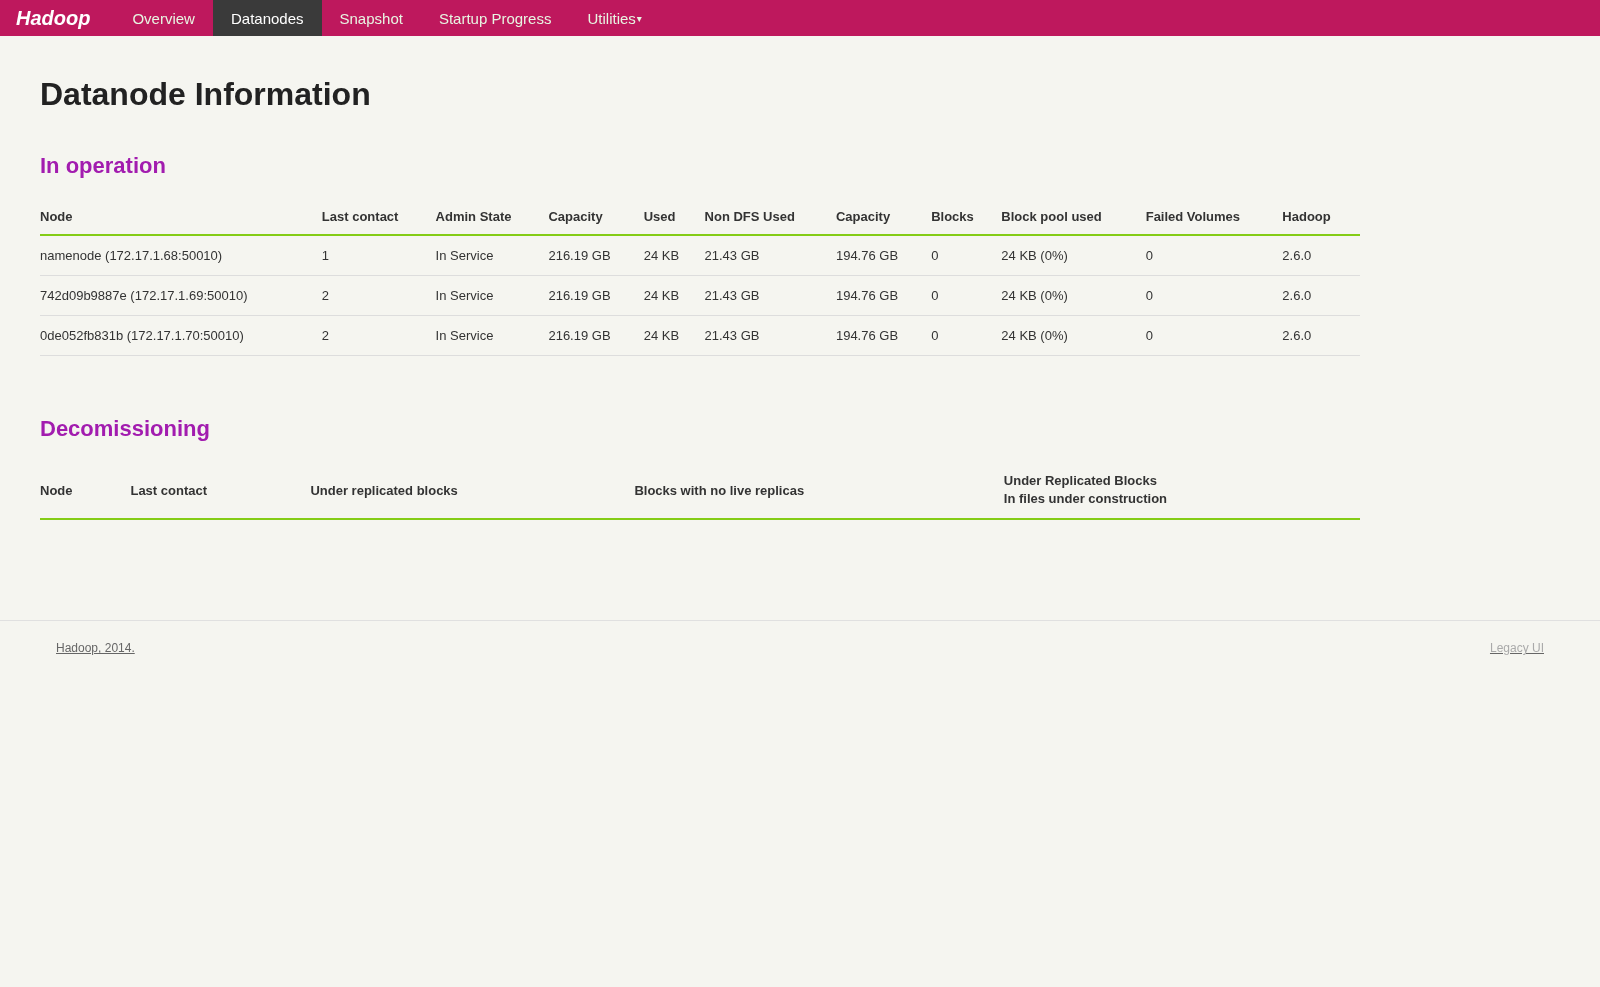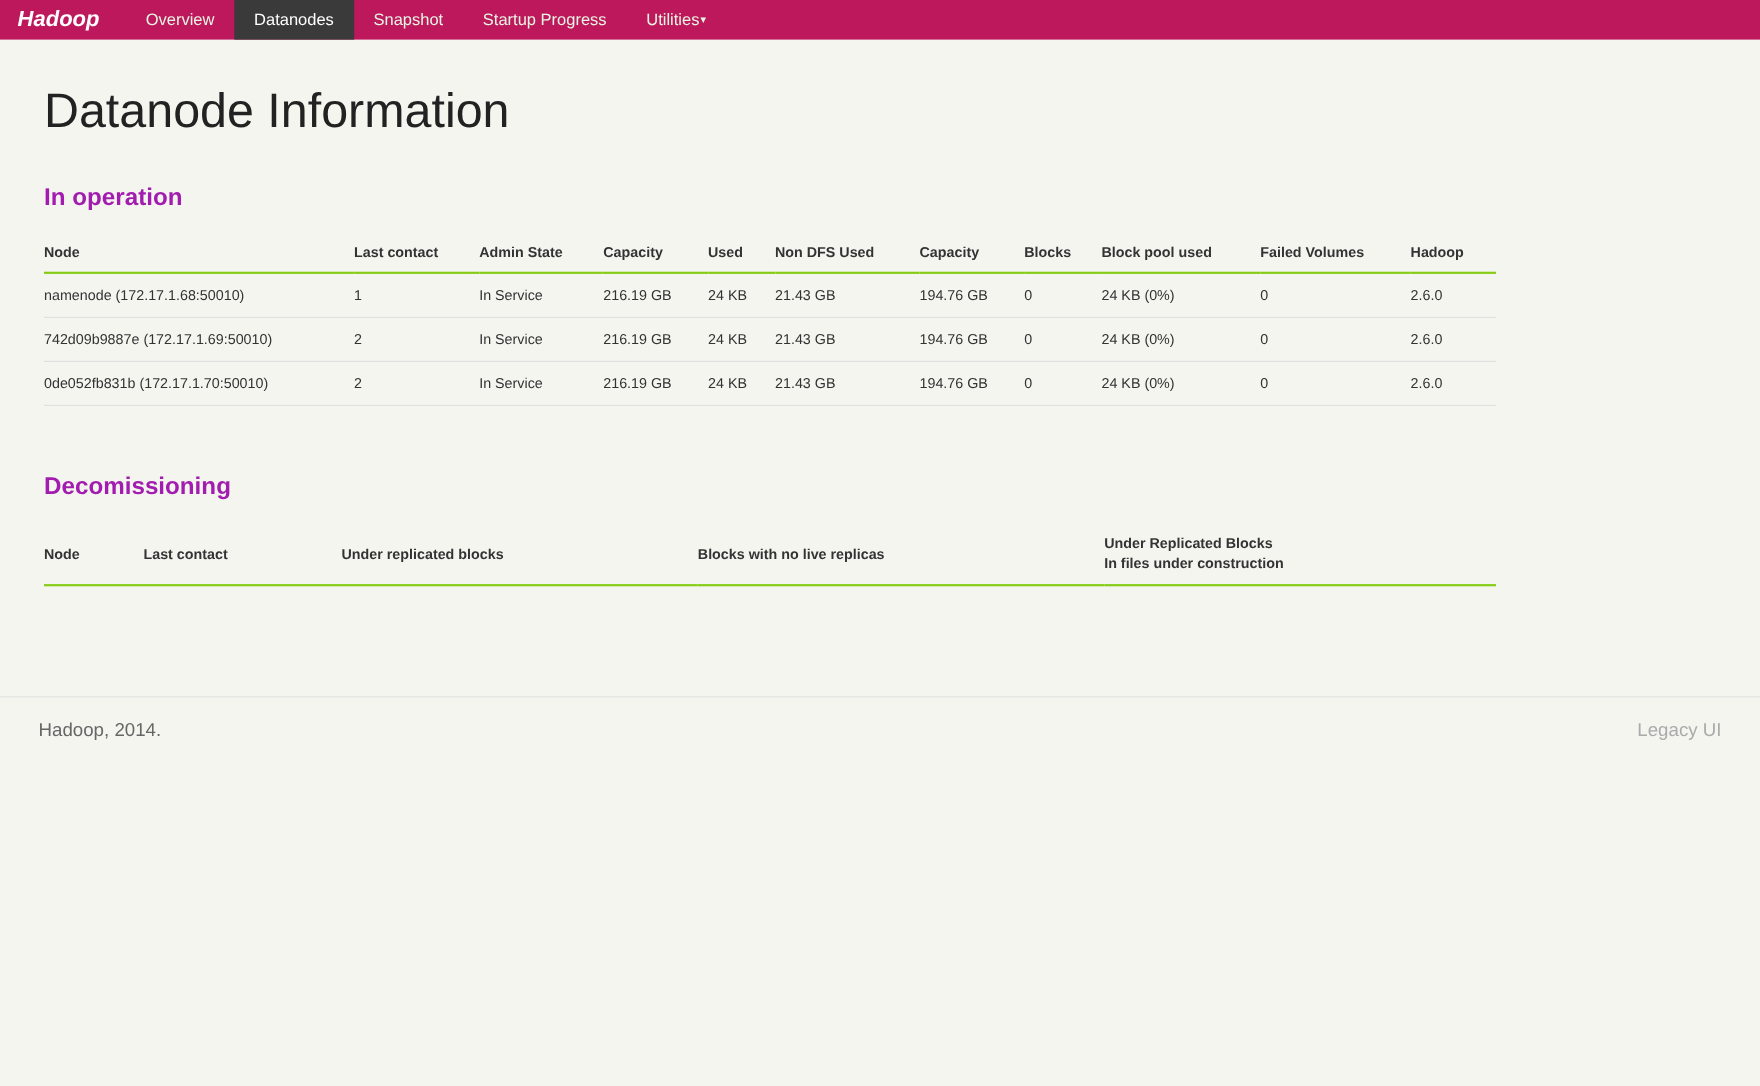--- a/index.html
+++ b/index.html
@@ -62,22 +62,22 @@
     .dropdown-arrow {
       font-size: 10px;
     }
 
     .main-content {
       padding: 40px 40px 60px 40px;
       max-width: 1400px;
     }
 
     h1.page-title {
-      font-size: 44px;
-      font-weight: 400;
+      font-size: 32px;
+      font-weight: 700;
       color: #222;
       margin-bottom: 40px;
     }
 
     .section-title {
       font-size: 22px;
       font-weight: 700;
       color: #a21caf;
       margin-bottom: 20px;
     }
@@ -111,25 +111,26 @@
       color: #333;
     }
 
     .section-separator {
       margin: 30px 0;
     }
 
     .footer {
       display: flex;
       justify-content: space-between;
-      padding: 20px 35px;
-      font-size: 17px;
+      padding: 20px 56px;
+      font-size: 12px;
       color: #666;
       border-top: 1px solid #e0e0e0;
       background-color: #f5f5f0;
+      text-decoration: underline;
     }
 
     .footer-legacy {
       color: #aaa;
     }
 
     .decomm-section {
       margin-top: 60px;
     }
 

